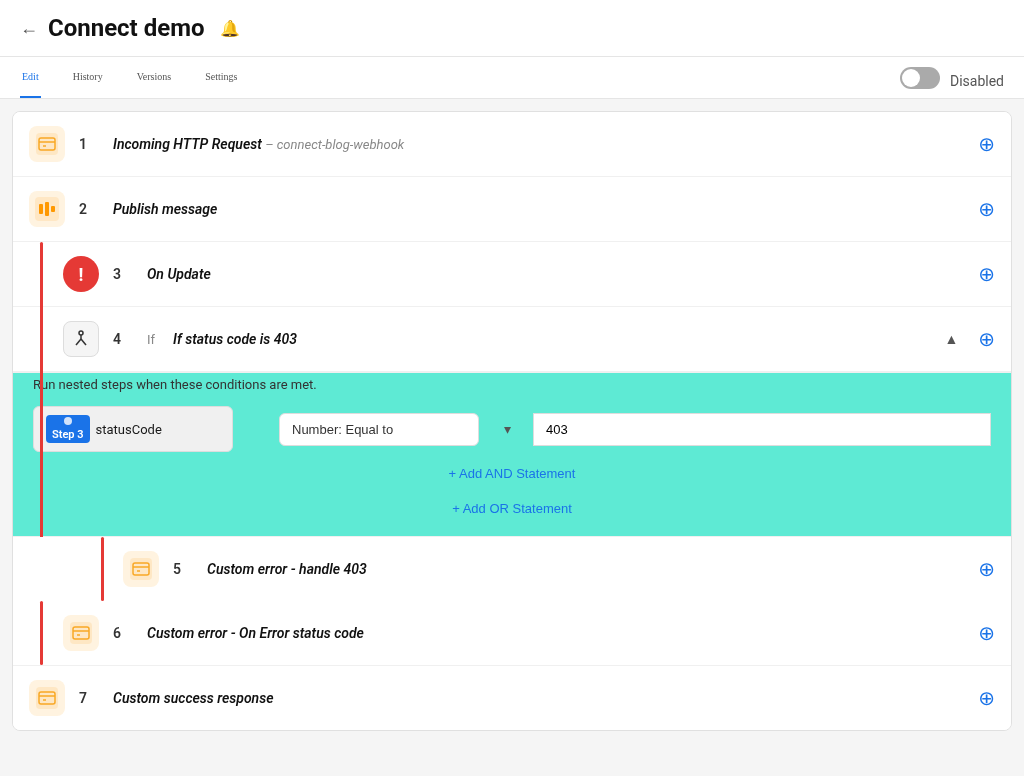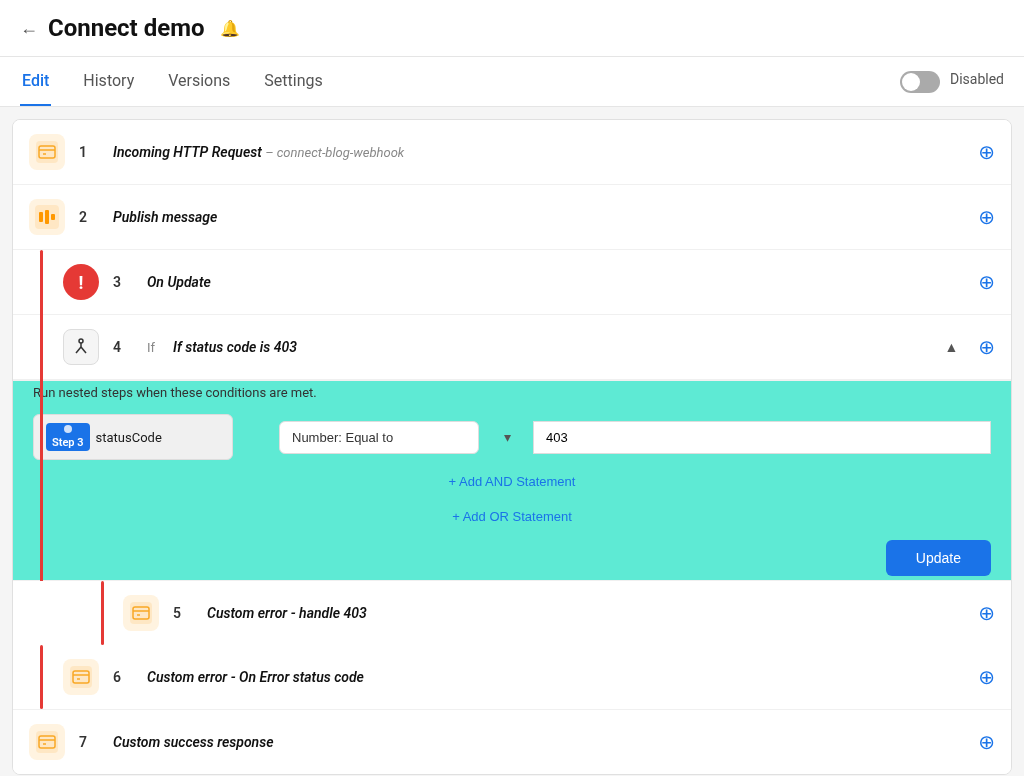--- a/index.html
+++ b/index.html
@@ -45,33 +45,34 @@
       display: flex;
       align-items: center;
       padding: 0 20px;
       border-bottom: 1px solid #e5e5e5;
       gap: 30px;
     }
     .tab {
       padding: 14px 2px;
       cursor: pointer;
       color: #555;
-      font-size: 16px;
+      font-size: 10px;
       border-bottom: 2px solid transparent;
       white-space: nowrap;
+      font-family: Liberation Serif, serif;
     }
     .tab.active {
       color: #1a73e8;
       border-bottom: 2px solid #1a73e8;
       font-weight: 500;
     }
     .tabs-right {
       margin-left: auto;
       display: flex;
-      align-items: flex-start;
+      align-items: flex-end;
       gap: 10px;
     }
     .toggle-switch {
       width: 40px;
       height: 22px;
       background: #aaa;
       border-radius: 11px;
       position: relative;
       cursor: pointer;
     }
@@ -425,23 +426,20 @@
               <option>Number: Greater than</option>
               <option>Number: Less than</option>
             </select>
           </div>
 
           <input type="text" class="condition-value-input" value="403" style="">
         </div>
         <div class="add-links">
           <button class="add-link">+ Add AND Statement</button>
           <button class="add-link">+ Add OR Statement</button>
-        </div>
-        <div class="update-btn-row">
-          <button class="update-btn">Update</button>
         </div>
       </div>
 
       <div style="position:relative;">
         <div style="position:absolute; left:88px; top:0; bottom:0; width:3px; background:#e53935; border-radius:2px;"></div>
 
         <div class="step-row" style="padding-left:110px;">
           <div class="step-icon orange-bg">
             <svg width="22" height="22" viewBox="0 0 22 22" fill="none">
               <rect width="22" height="22" rx="4" fill="#F9A825" opacity="0.15"></rect>

